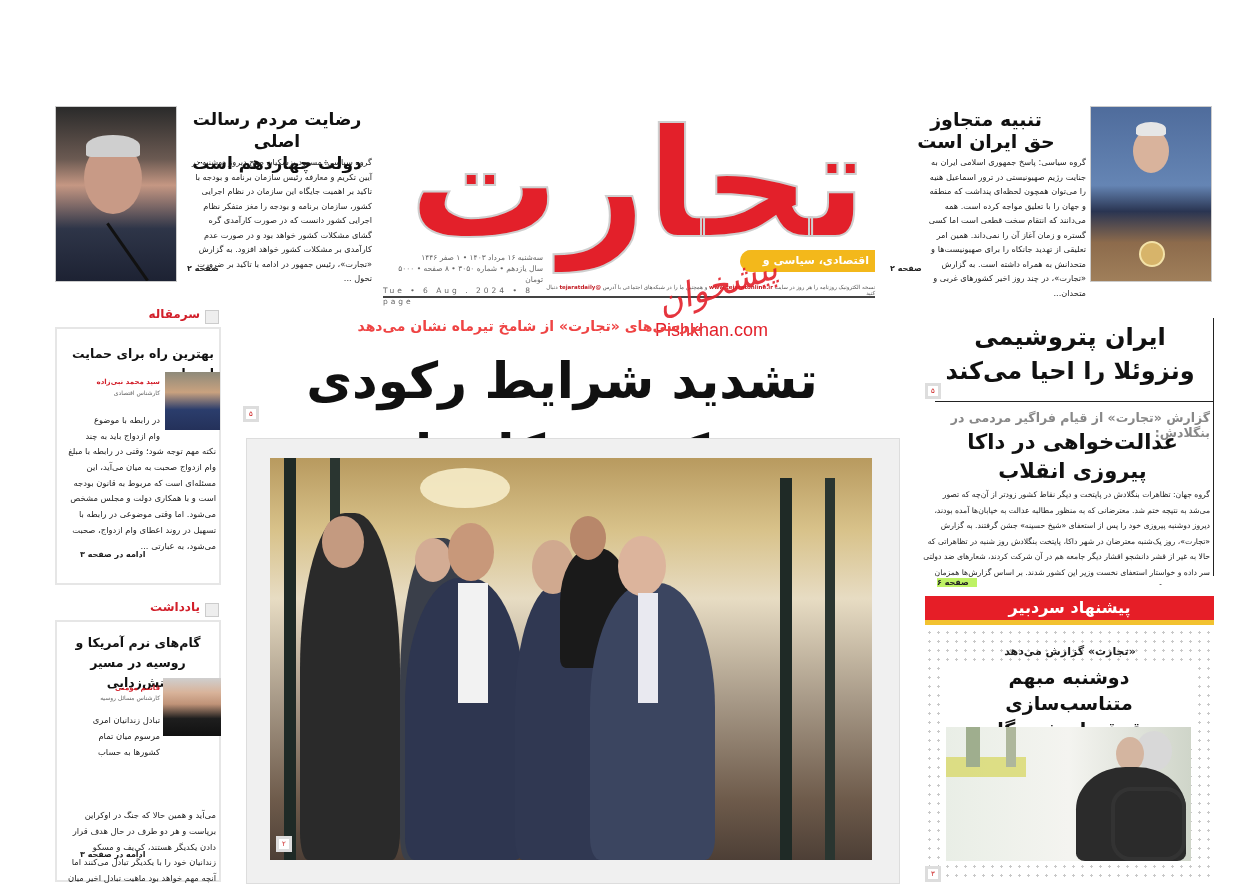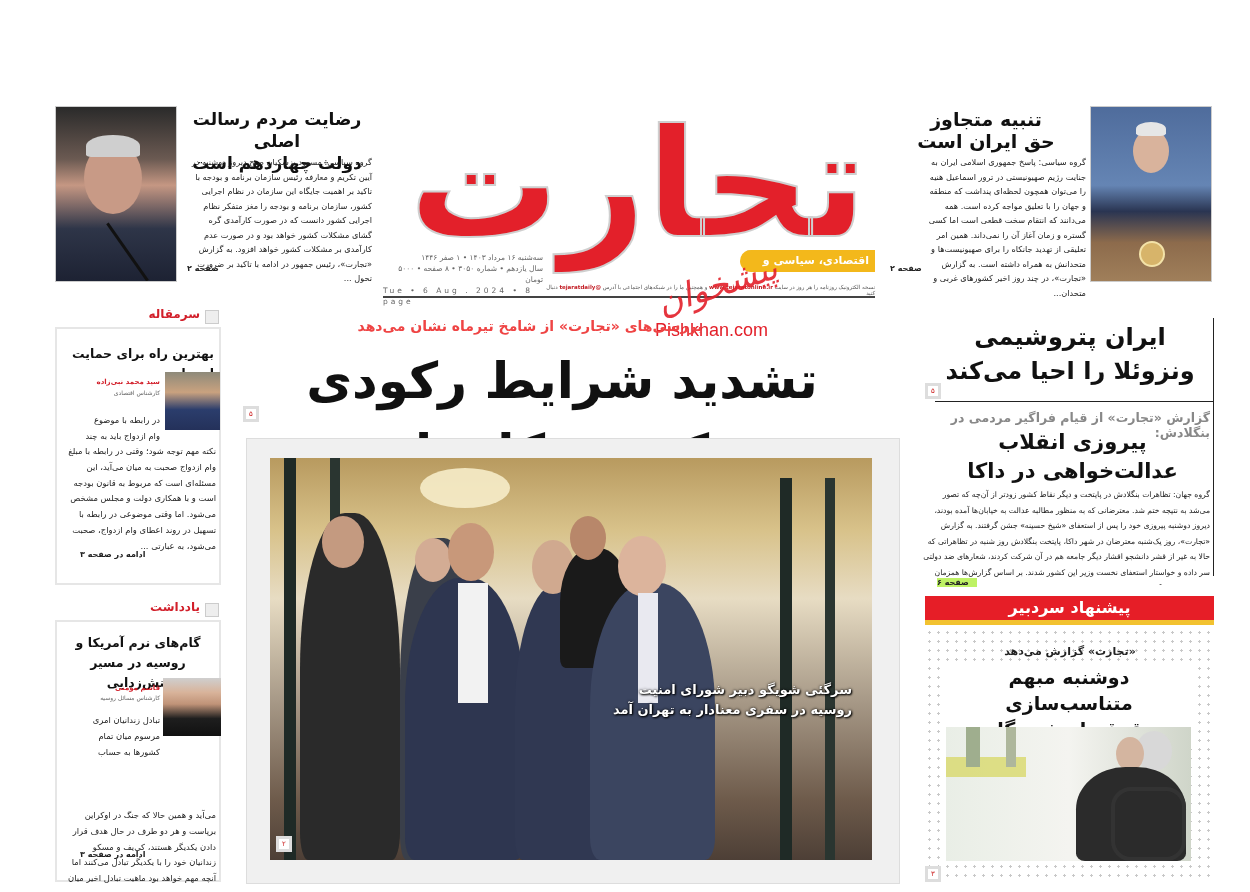--- a/index.html
+++ b/index.html
@@ -156,24 +156,20 @@
   <div class="person" style="left:135px;top:120px;width:120px;height:282px;background:#2e3650;"></div>
   <div class="face" style="left:178px;top:65px;width:46px;height:58px;background:#c8987a;"></div>
   <div style="position:absolute;left:188px;top:125px;width:30px;height:120px;background:#f2f2f2;"></div>
   <div class="person" style="left:245px;top:125px;width:95px;height:277px;background:#303852;"></div>
   <div class="face" style="left:262px;top:82px;width:42px;height:54px;background:#d0a98f;"></div>
   <div class="person" style="left:290px;top:90px;width:70px;height:120px;background:#1a1a1a;"></div>
   <div class="face" style="left:300px;top:58px;width:36px;height:44px;background:#b8876a;"></div>
   <div class="person" style="left:320px;top:125px;width:125px;height:277px;background:#3b4560;"></div>
   <div class="face" style="left:348px;top:78px;width:48px;height:60px;background:#dcb49c;"></div>
   <div style="position:absolute;left:368px;top:135px;width:20px;height:110px;background:#e9e9f0;"></div>
-  <div class="abs caption-sub rtl">
-    <div>سرگئی شویگو دبیر شورای امنیت</div>
-    <div>روسیه در سفری معنادار به تهران آمد</div>
-  </div>
   <div class="abs pg-box" style="left:6px;top:378px;">۲</div>
 </div>
 
 <div class="abs sec-box-sq" style="left:205px;top:310px;"></div>
 <div class="abs sec-label rtl" style="left:120px;top:307px;width:80px;">سرمقاله</div>
 <div class="abs col-box" style="left:55px;top:327px;width:166px;height:258px;"></div>
 <div class="abs col-head rtl" style="left:62px;top:344px;width:152px;text-align:right;">بهترین راه برای حمایت از تولید</div>
 <div class="abs thumb-a" style="left:165px;top:372px;width:55px;height:58px;"></div>
 <div class="abs rtl author-name" style="left:80px;top:378px;width:80px;">سید محمد نبی‌زاده</div>
 <div class="abs rtl author-role" style="left:80px;top:389px;width:80px;">کارشناس اقتصادی</div>
@@ -195,22 +191,22 @@
 <div class="abs vline" style="left:1213px;top:318px;width:1px;height:258px;"></div>
 <div class="abs r-head1 rtl center" style="left:930px;top:320px;width:280px;">
   <div>ایران پتروشیمی</div>
   <div>ونزوئلا را احیا می‌کند</div>
 </div>
 <div class="abs pg-box" style="left:925px;top:383px;">۵</div>
 <div class="abs" style="left:935px;top:401px;width:279px;height:1px;background:#222;"></div>
 
 <div class="abs r-kicker rtl" style="left:935px;top:410px;width:275px;">گزارش «تجارت» از قیام فراگیر مردمی در بنگلادش:</div>
 <div class="abs r-head2 rtl center" style="left:935px;top:428px;width:275px;">
+  <div>عدالت‌خواهی در داکا</div>
   <div>پیروزی انقلاب</div>
-  <div>عدالت‌خواهی در داکا</div>
 </div>
 <div class="abs rtl r-body" style="left:922px;top:487px;width:288px;height:98px;overflow:hidden;">گروه جهان: تظاهرات بنگلادش در پایتخت و دیگر نقاط کشور زودتر از آن‌چه که تصور می‌شد به نتیجه ختم شد. معترضانی که به منظور مطالبه عدالت به خیابان‌ها آمده بودند، دیروز دوشنبه پیروزی خود را پس از استعفای «شیخ حسینه» جشن گرفتند. به گزارش «تجارت»، روز یک‌شنبه معترضان در شهر داکا، پایتخت بنگلادش روز شنبه در تظاهراتی که حالا به غیر از قشر دانشجو اقشار دیگر جامعه هم در آن شرکت کردند، شعارهای ضد دولتی سر داده و خواستار استعفای نخست وزیر این کشور شدند. بر اساس گزارش‌ها همزمان حامیان دولت بنگلادش نیز تظاهرات...</div>
 <div class="abs rtl page-ref" style="left:937px;top:578px;width:40px;text-align:left;background:#bef264;">صفحه ۶</div>
 
 <div class="abs rec-bar rtl center">پیشنهاد سردبیر</div>
 <div class="abs rec-yellow"></div>
 <div class="abs dotted"></div>
 <div class="abs rec-kicker rtl center" style="left:960px;top:645px;width:220px;">«تجارت» گزارش می‌دهد</div>
 <div class="abs rec-head rtl center" style="left:945px;top:664px;width:248px;">
   <div>دوشنبه مبهم متناسب‌سازی</div>

